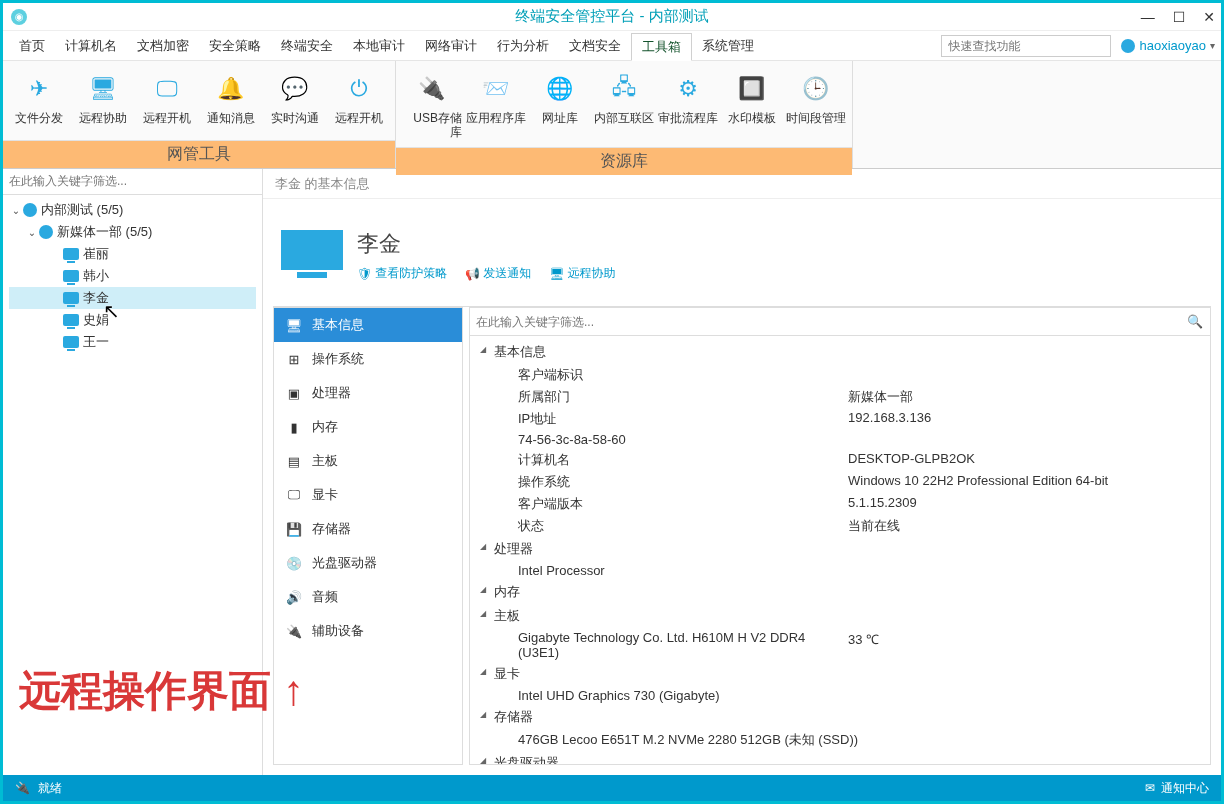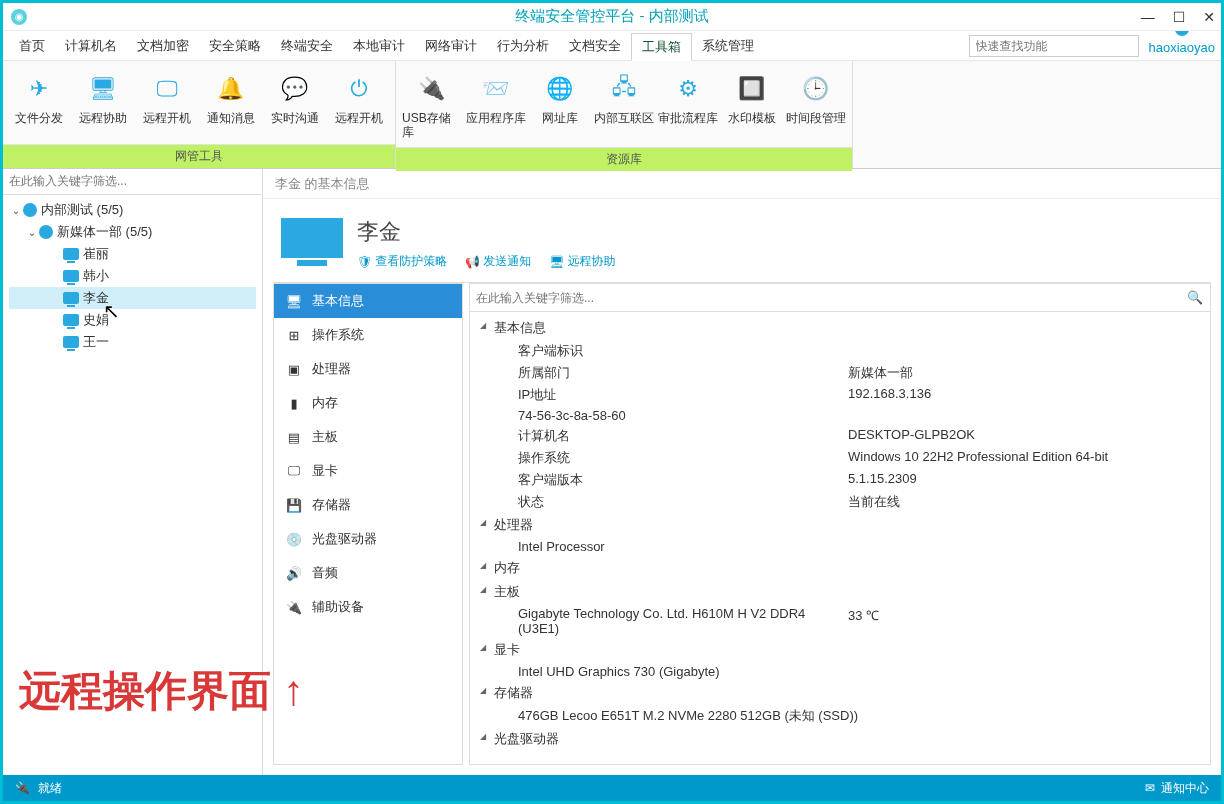--- a/index.html
+++ b/index.html
@@ -12,49 +12,49 @@
 .titlebar .title { color: #009fb7; font-size: 15px; }
 .titlebar .controls { position: absolute; right: 6px; display: flex; gap: 18px; }
 .titlebar .controls span { cursor: pointer; color:#333; font-size:14px;}
 
 .menubar { height: 30px; display: flex; align-items: center; padding: 0 6px; border-bottom: 1px solid #e5e5e5; }
 .menubar .tabs { display: flex; gap: 0; align-items: center; }
 .menubar .tab { padding: 4px 10px; cursor: pointer; font-size: 13px; color: #333; }
 .menubar .tab.active { color: #14532d; border: 1px solid #d0d0d0; border-bottom:1px solid #fff; background:#fff; position:relative; top:1px;}
 .menubar .right { margin-left: auto; display:flex; align-items:center; gap:10px;}
 .searchbox { width: 170px; height: 22px; border: 1px solid #ccc; padding: 2px 6px; font-size: 12px; color: #737373; }
-.userbox { color:#0099cc; display:flex; align-items:center; gap:4px;flex-direction:column;}
+.userbox { color:#0099cc; display:flex; align-items:center; gap:4px;}
 .userbox .avatar{width:14px;height:14px;border-radius:50%;background:#2aa9e0;}
 .userbox .chev{font-size:10px;color:#666;}
 
 .ribbon { height: 108px; display: flex; border-bottom: 1px solid #ccc; background: #fafafa; }
 .ribbon-group { display: flex; flex-direction: column; border-right: 1px solid #ddd; }
 .ribbon-items { display: flex; padding: 6px 4px 2px; flex: 1; }
 .ribbon-item { width: 64px; display: flex; flex-direction: column; align-items: center; justify-content: flex-start; padding: 6px 2px; cursor: pointer; }
 .ribbon-item .ico { width: 32px; height: 32px; display: flex; align-items: center; justify-content: center; font-size: 22px; color: #2aa9e0; margin-bottom: 6px; }
-.ribbon-item .lbl { font-size: 12px; text-align: left; line-height: 14px; }
-.ribbon-label { text-align: center; font-size: 12px; color: #555; padding: 3px 0; background:#bef264; border-top:1px solid #e2e2e2;}
+.ribbon-item .lbl { font-size: 12px; text-align: right; line-height: 14px; }
+.ribbon-label { text-align: center; font-size: 16px; color: #555; padding: 3px 0; background:#fdba74; border-top:1px solid #e2e2e2;}
 
 .content { flex: 1; display: flex; min-height:0; }
 
 .tree-pane { width: 260px; border-right: 1px solid #ddd; display: flex; flex-direction: column; }
 .tree-filter { height: 26px; border-bottom: 1px solid #ddd; padding: 2px 6px; }
 .tree-filter input { width: 100%; height: 20px; border: none; outline: none; font-size: 12px; color: #666; }
 .tree { padding: 4px 6px; font-size: 13px; position:relative; flex:1;}
 .tree-row { display: flex; align-items: center; height: 22px; cursor: pointer; white-space: nowrap;}
 .tree-row .caret { width: 14px; text-align:center; font-size: 10px; color:#555;}
 .tree-row .pc-ico { width: 16px; height: 12px; background:#2aa9e0; margin-right:4px; border-radius:2px; display:inline-block; position:relative;}
 .tree-row .pc-ico::after{content:"";position:absolute;bottom:-3px;left:4px;width:8px;height:2px;background:#2aa9e0;}
 .tree-row .grp-ico { width:14px; height:14px; border-radius:50%; background:#2aa9e0; margin-right:4px;}
 .tree-row.selected { background:#cfeef8; }
 .indent1{padding-left:16px;} .indent3{padding-left:54px;}
 .cursor-arrow{position:absolute; left:100px; top:104px; font-size:20px; color:#000; pointer-events:none; text-shadow:0 0 2px #fff;}
 .overlay-text{position:absolute; left:16px; top:468px; font-size:42px; font-weight:bold; color:#d93838; white-space:nowrap; z-index:50;}
 
-.detail-pane { flex: 1; display: flex; flex-direction: column; min-width:0;}
+.detail-pane { flex: 1; display: flex; flex-direction: column; min-width:0;gap:12px;}
 .crumb { height: 30px; padding: 6px 12px; color: #888; border-bottom: 1px solid #eee; font-size:13px;}
 
 .detail-header { padding: 18px 18px 12px; display:flex; align-items:flex-end; gap:14px; }
 .detail-header .monitor-ico{ width:62px; height:52px;}
 .detail-header .monitor-ico .screen{width:62px;height:40px;background:#2aa9e0;}
 .detail-header .monitor-ico .stand{width:30px;height:6px;background:#2aa9e0;margin:2px auto 0;}
 .detail-header .titles{}
 .detail-header h2{font-size:22px; font-weight:normal; color:#444;}
 .detail-header .links{display:flex; gap:18px; margin-top:6px;}
 .detail-header .links span{color:#0099cc; font-size:12px; cursor:pointer; display:flex;align-items:center; gap:3px;}

